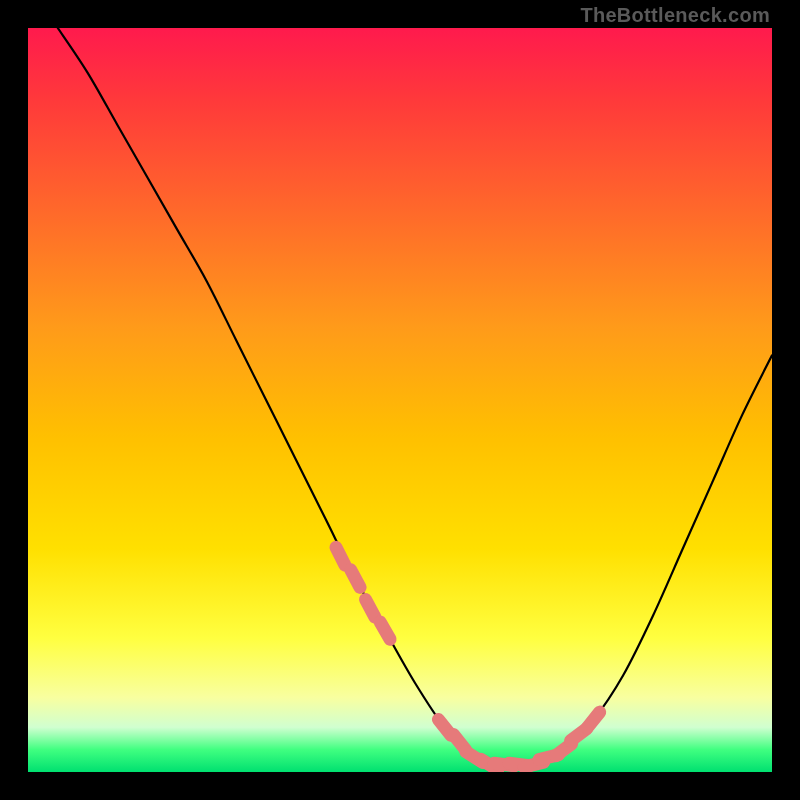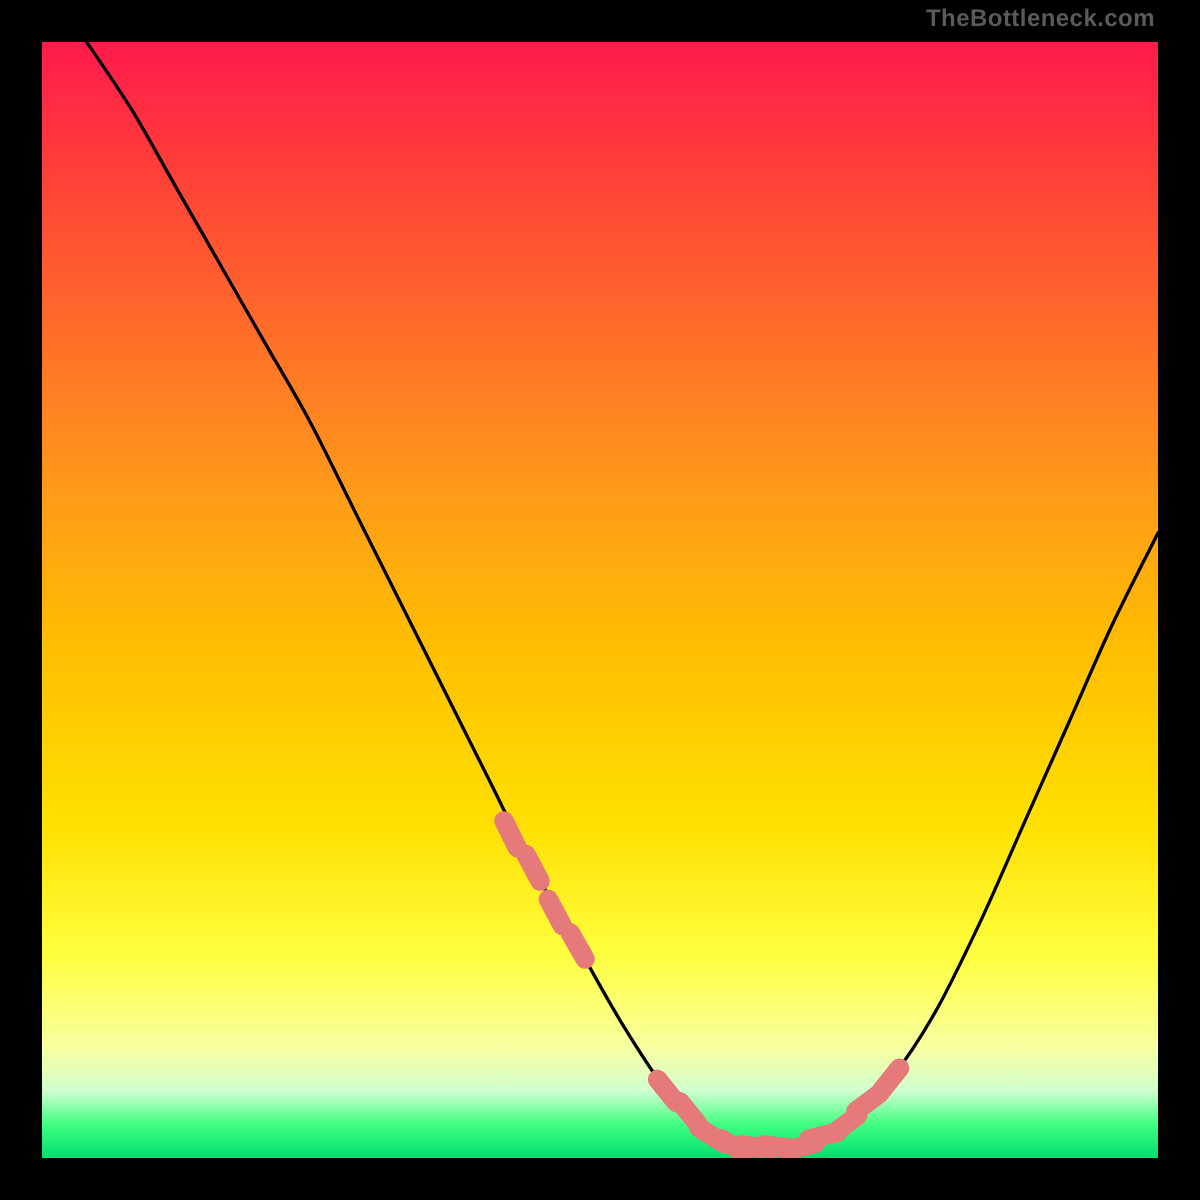--- a/index.html
+++ b/index.html
@@ -43,21 +43,21 @@
     position: absolute;
     inset: 0;
     width: 744px;
     height: 744px;
   }
   .watermark {
     position: absolute;
     top: 4px;
     right: 30px;
     font-family: Arial, Helvetica, sans-serif;
-    font-size: 16px;
+    font-size: 20px;
     font-weight: bold;
     color: #5a5a5a;
     letter-spacing: 0.3px;
   }
 </style>
 </head>
 <body>
 
 <div class="stage">
 

